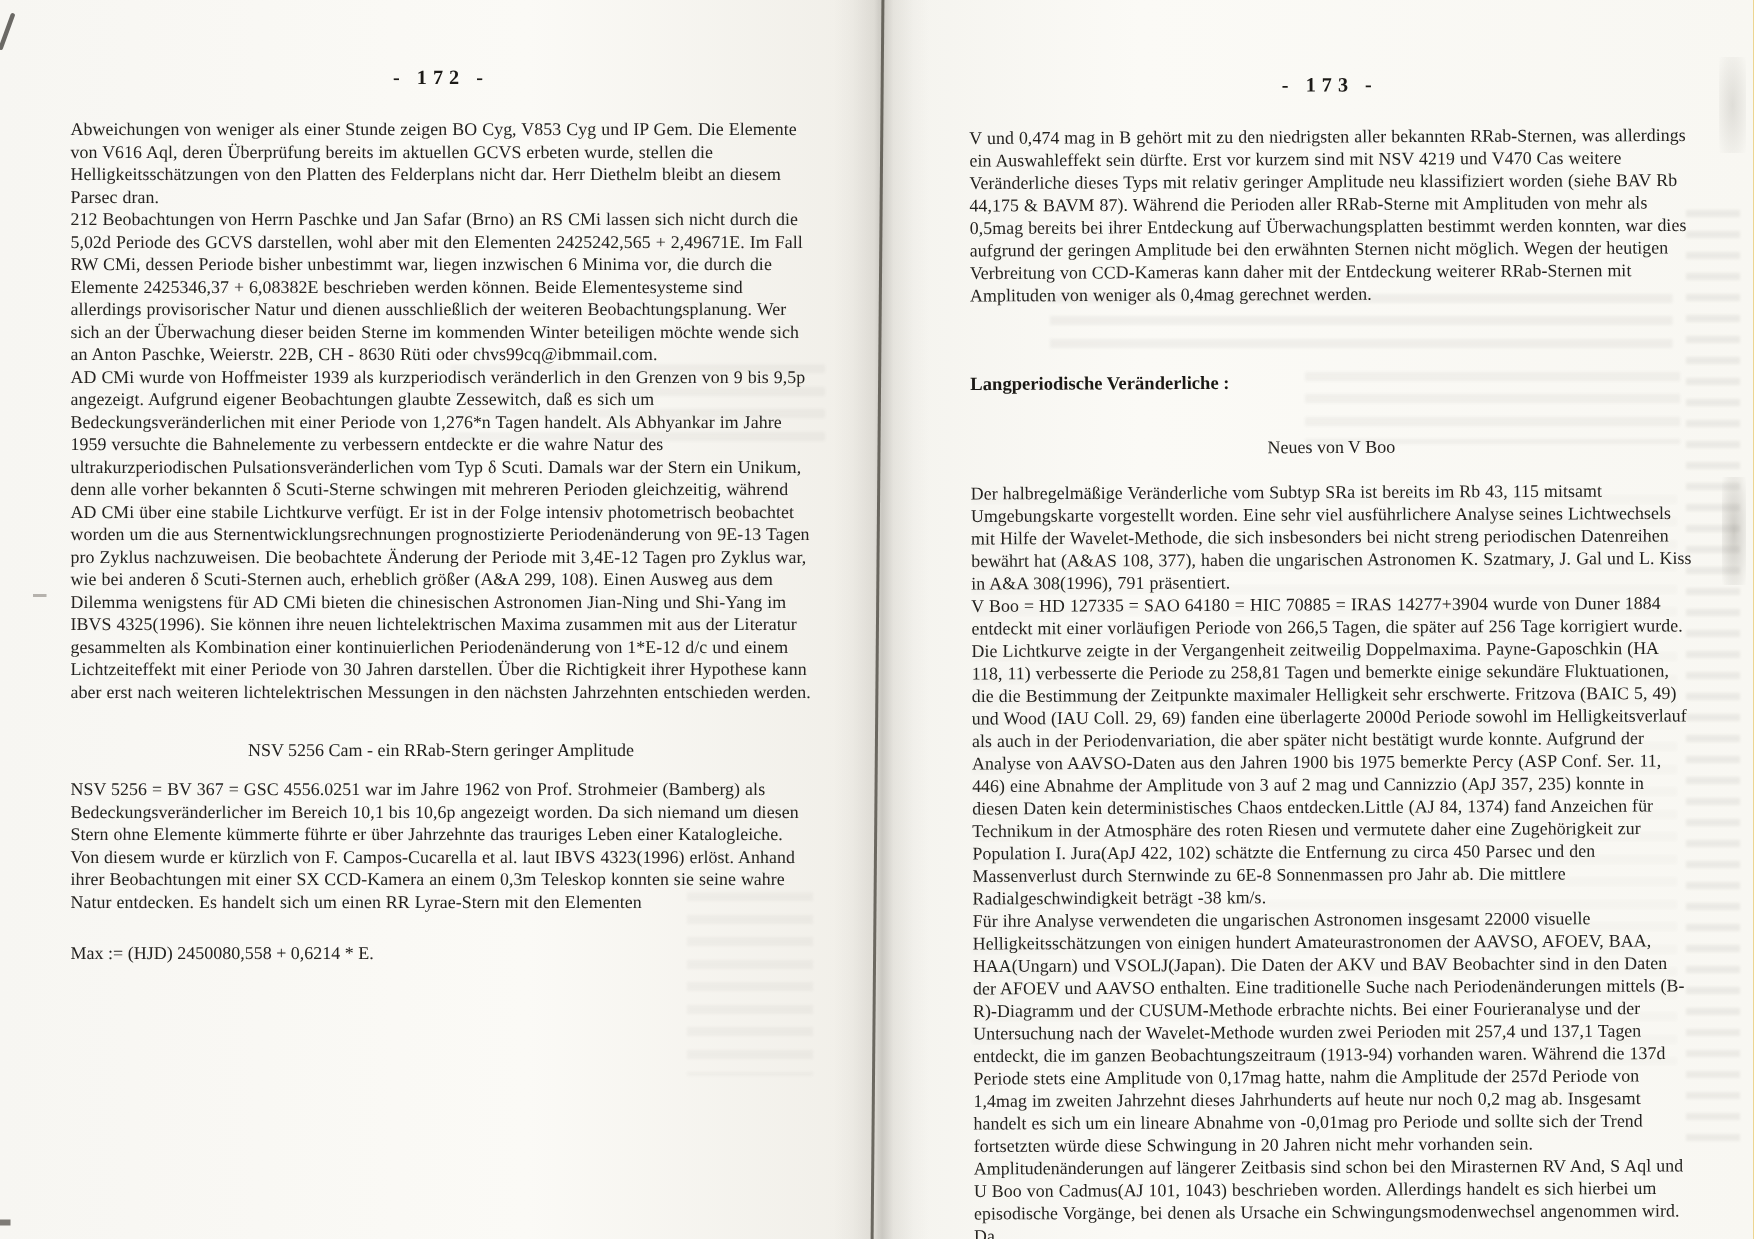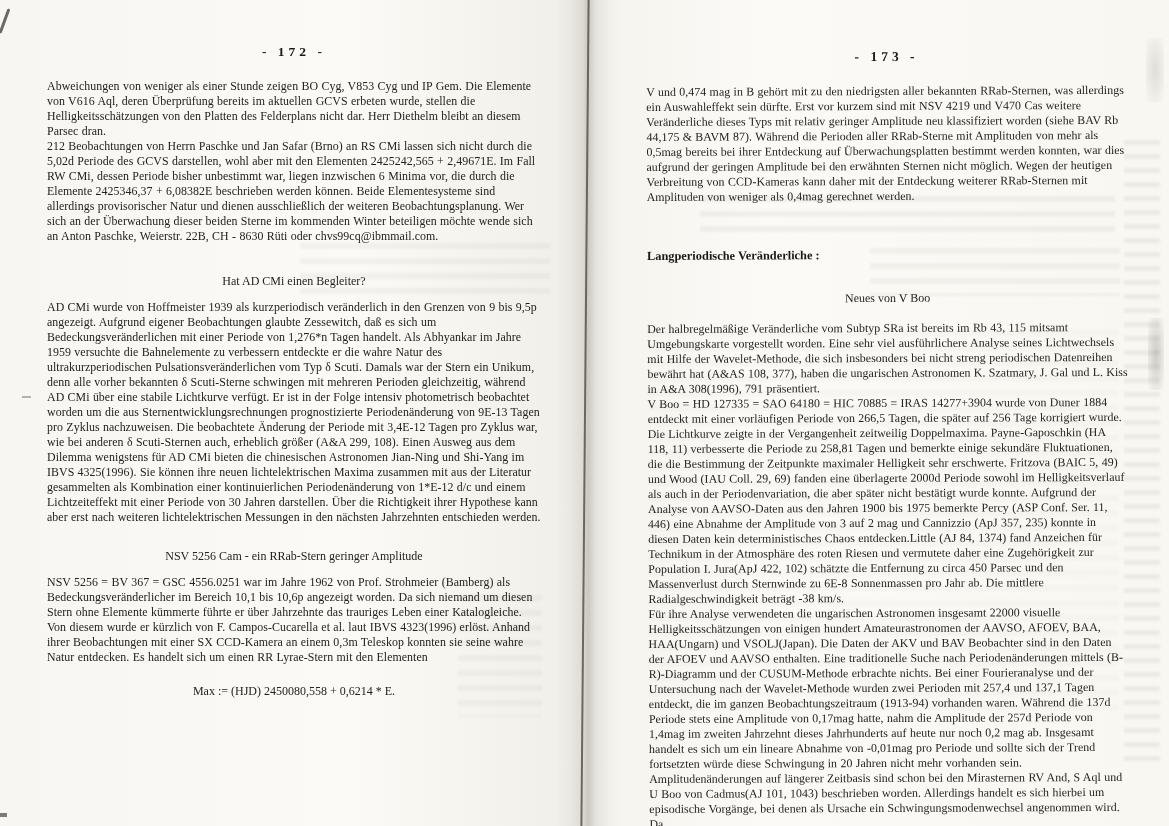--- a/index.html
+++ b/index.html
@@ -34,21 +34,21 @@
 
   p.body-text { margin:0; font-size:11.9px; line-height:15px; letter-spacing:0.05px;
     text-align:left; word-spacing:0.3px; }
   .gap-14 { margin-top:14px; }
   .gap-18 { margin-top:18px; }
 
   .section-heading { font-weight:bold; font-size:12.4px; line-height:15px;
     margin:35px 0 0 0; color:#1b1915; }
   .subheading { text-align:center; font-size:12px; line-height:15px; margin:30px 0 11px 0; }
   .subheading-tight { text-align:center; font-size:12px; line-height:15px; margin:24px 0 11px 0; }
-  .formula { text-align:center; font-size:12px; line-height:15px; margin:19px 0 21px 0; }
+  .formula { text-align:left; font-size:12px; line-height:15px; margin:19px 0 21px 0; }
 
   
   .ghost { position:absolute; pointer-events:none; filter:blur(1px);
     background:repeating-linear-gradient(180deg,
       rgba(96,92,86,0.55) 0px, rgba(96,92,86,0.55) 6px,
       rgba(96,92,86,0) 6px, rgba(96,92,86,0) 15px); }
   .ghost-a { left:700px; top:196px; width:415px; height:42px; opacity:0.12; }
   .ghost-b { left:870px; top:248px; width:250px; height:48px; opacity:0.11; }
   .ghost-c { left:1124px; top:140px; width:36px; height:630px; opacity:0.16;
     background:repeating-linear-gradient(180deg,
@@ -86,21 +86,20 @@
   <div class="ghost ghost-f"></div>
 
   <div class="page-col col-left">
     <div class="page-number">-  172  -</div>
 
     <p class="body-text">Abweichungen von weniger als einer Stunde zeigen BO Cyg, V853 Cyg und IP Gem. Die Elemente von V616 Aql, deren Überprüfung bereits im aktuellen GCVS erbeten wurde, stellen die Helligkeitsschätzungen von den Platten des Felderplans nicht dar. Herr Diethelm bleibt an diesem Parsec dran.</p>
 
     <p class="body-text gap-14">212 Beobachtungen von Herrn Paschke und Jan Safar (Brno) an RS CMi lassen sich nicht durch die 5,02d Periode des GCVS darstellen, wohl aber mit den Elementen 2425242,565 + 2,49671E. Im Fall RW CMi, dessen Periode bisher unbestimmt war, liegen inzwischen 6 Minima vor, die durch die Elemente 2425346,37 + 6,08382E beschrieben werden können. Beide Elementesysteme sind allerdings provisorischer Natur und dienen ausschließlich der weiteren Beobachtungsplanung. Wer sich an der Überwachung dieser beiden Sterne im kommenden Winter beteiligen möchte wende sich an Anton Paschke, Weierstr. 22B, CH - 8630 Rüti oder chvs99cq@ibmmail.com.</p>
 
 
-    <div class="subheading">Hat AD CMi einen Begleiter?</div>
 
     <p class="body-text">AD CMi wurde von Hoffmeister 1939 als kurzperiodisch veränderlich in den Grenzen von 9 bis 9,5p angezeigt. Aufgrund eigener Beobachtungen glaubte Zessewitch, daß es sich um Bedeckungsveränderlichen mit einer Periode von 1,276*n Tagen handelt. Als Abhyankar im Jahre 1959 versuchte die Bahnelemente zu verbessern entdeckte er die wahre Natur des ultrakurzperiodischen Pulsationsveränderlichen vom Typ δ Scuti. Damals war der Stern ein Unikum, denn alle vorher bekannten δ Scuti-Sterne schwingen mit mehreren Perioden gleichzeitig, während AD CMi über eine stabile Lichtkurve verfügt. Er ist in der Folge intensiv photometrisch beobachtet worden um die aus Sternentwicklungsrechnungen prognostizierte Periodenänderung von 9E-13 Tagen pro Zyklus nachzuweisen. Die beobachtete Änderung der Periode mit 3,4E-12 Tagen pro Zyklus war, wie bei anderen δ Scuti-Sternen auch, erheblich größer (A&amp;A 299, 108). Einen Ausweg aus dem Dilemma wenigstens für AD CMi bieten die chinesischen Astronomen Jian-Ning und Shi-Yang im IBVS 4325(1996). Sie können ihre neuen lichtelektrischen Maxima zusammen mit aus der Literatur gesammelten als Kombination einer kontinuierlichen Periodenänderung von 1*E-12 d/c und einem Lichtzeiteffekt mit einer Periode von 30 Jahren darstellen. Über die Richtigkeit ihrer Hypothese kann aber erst nach weiteren lichtelektrischen Messungen in den nächsten Jahrzehnten entschieden werden.</p>
 
     <div class="subheading subheading-tight">NSV 5256 Cam - ein RRab-Stern geringer Amplitude</div>
 
     <p class="body-text">NSV 5256 = BV 367 = GSC 4556.0251 war im Jahre 1962 von Prof. Strohmeier (Bamberg) als Bedeckungsveränderlicher im Bereich 10,1 bis 10,6p angezeigt worden. Da sich niemand um diesen Stern ohne Elemente kümmerte führte er über Jahrzehnte das trauriges Leben einer Katalogleiche. Von diesem wurde er kürzlich von F. Campos-Cucarella et al. laut IBVS 4323(1996) erlöst. Anhand ihrer Beobachtungen mit einer SX CCD-Kamera an einem 0,3m Teleskop konnten sie seine wahre Natur entdecken. Es handelt sich um einen RR Lyrae-Stern mit den Elementen</p>
 
     <div class="formula">Max := (HJD) 2450080,558 + 0,6214 * E.</div>
 
   </div>

